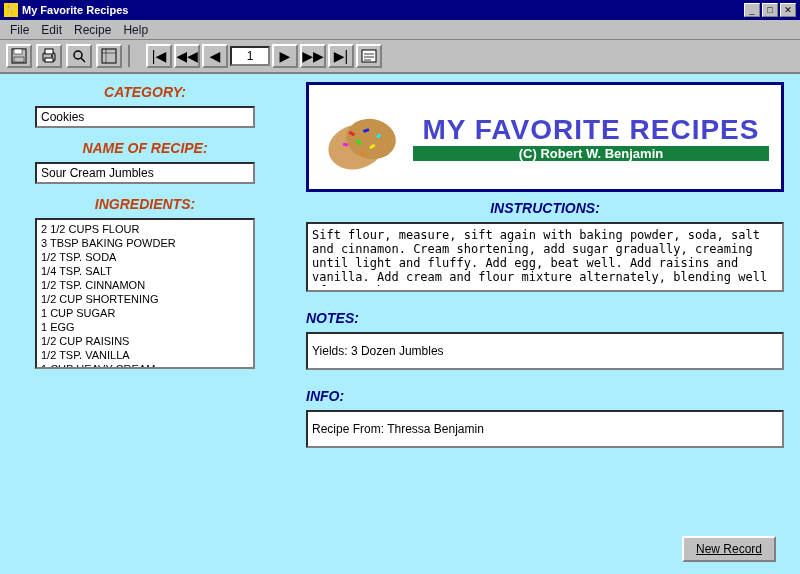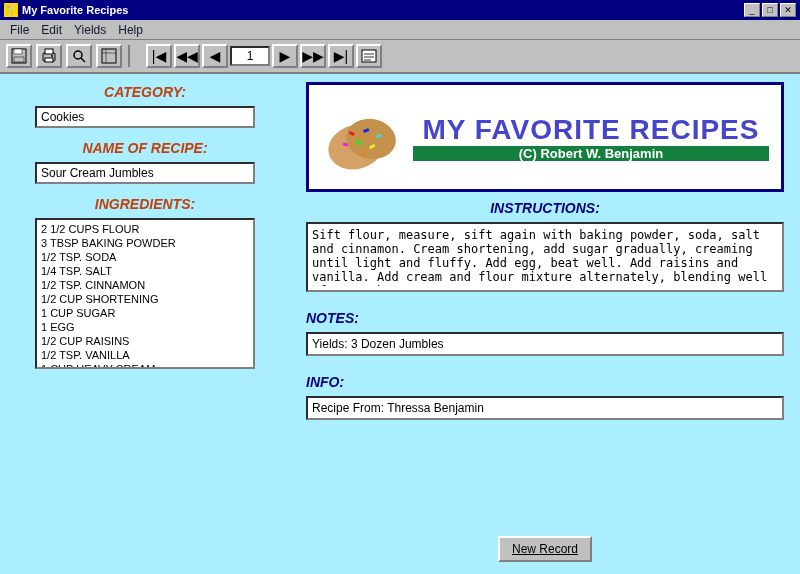--- a/index.html
+++ b/index.html
@@ -250,27 +250,27 @@
       text-align: left;
       font-style: italic;
       margin-top: 12px;
     }
 
     .notes-input, .info-input {
       width: 100%;
       height: 22px;
       border: 2px inset #808080;
       background: white;
-      padding: 10px 4px;
+      padding: 17px 4px;
       font-size: 12px;
     }
 
     .bottom-row {
       display: flex;
-      justify-content: center;
+      justify-content: flex-end;
       padding: 4px 8px;
       margin-top: auto;
     }
 
     .new-record-btn {
       background: #c0c0c0;
       border: 2px solid;
       border-color: #fff #808080 #808080 #fff;
       padding: 4px 12px;
       font-size: 12px;
@@ -302,21 +302,21 @@
   <div class="title-bar-controls">
     <div class="title-bar-btn">_</div>
     <div class="title-bar-btn">□</div>
     <div class="title-bar-btn">✕</div>
   </div>
 </div>
 
 <div class="menu-bar">
   <span class="menu-item">File</span>
   <span class="menu-item">Edit</span>
-  <span class="menu-item">Yields</span>
+  <span class="menu-item">Recipe</span>
   <span class="menu-item">Help</span>
 </div>
 
 <div class="toolbar">
   <div class="tool-btn" title="Save">
     <svg width="16" height="16" viewBox="0 0 16 16">
         <rect x="1" y="1" width="14" height="14" fill="#c0c0c0" stroke="#000" stroke-width="1"></rect>
         <rect x="3" y="1" width="8" height="5" fill="#fff" stroke="#000" stroke-width="0.5"></rect>
         <rect x="3" y="9" width="10" height="5" fill="#c0c0c0" stroke="#000" stroke-width="0.5"></rect>
       </svg>

